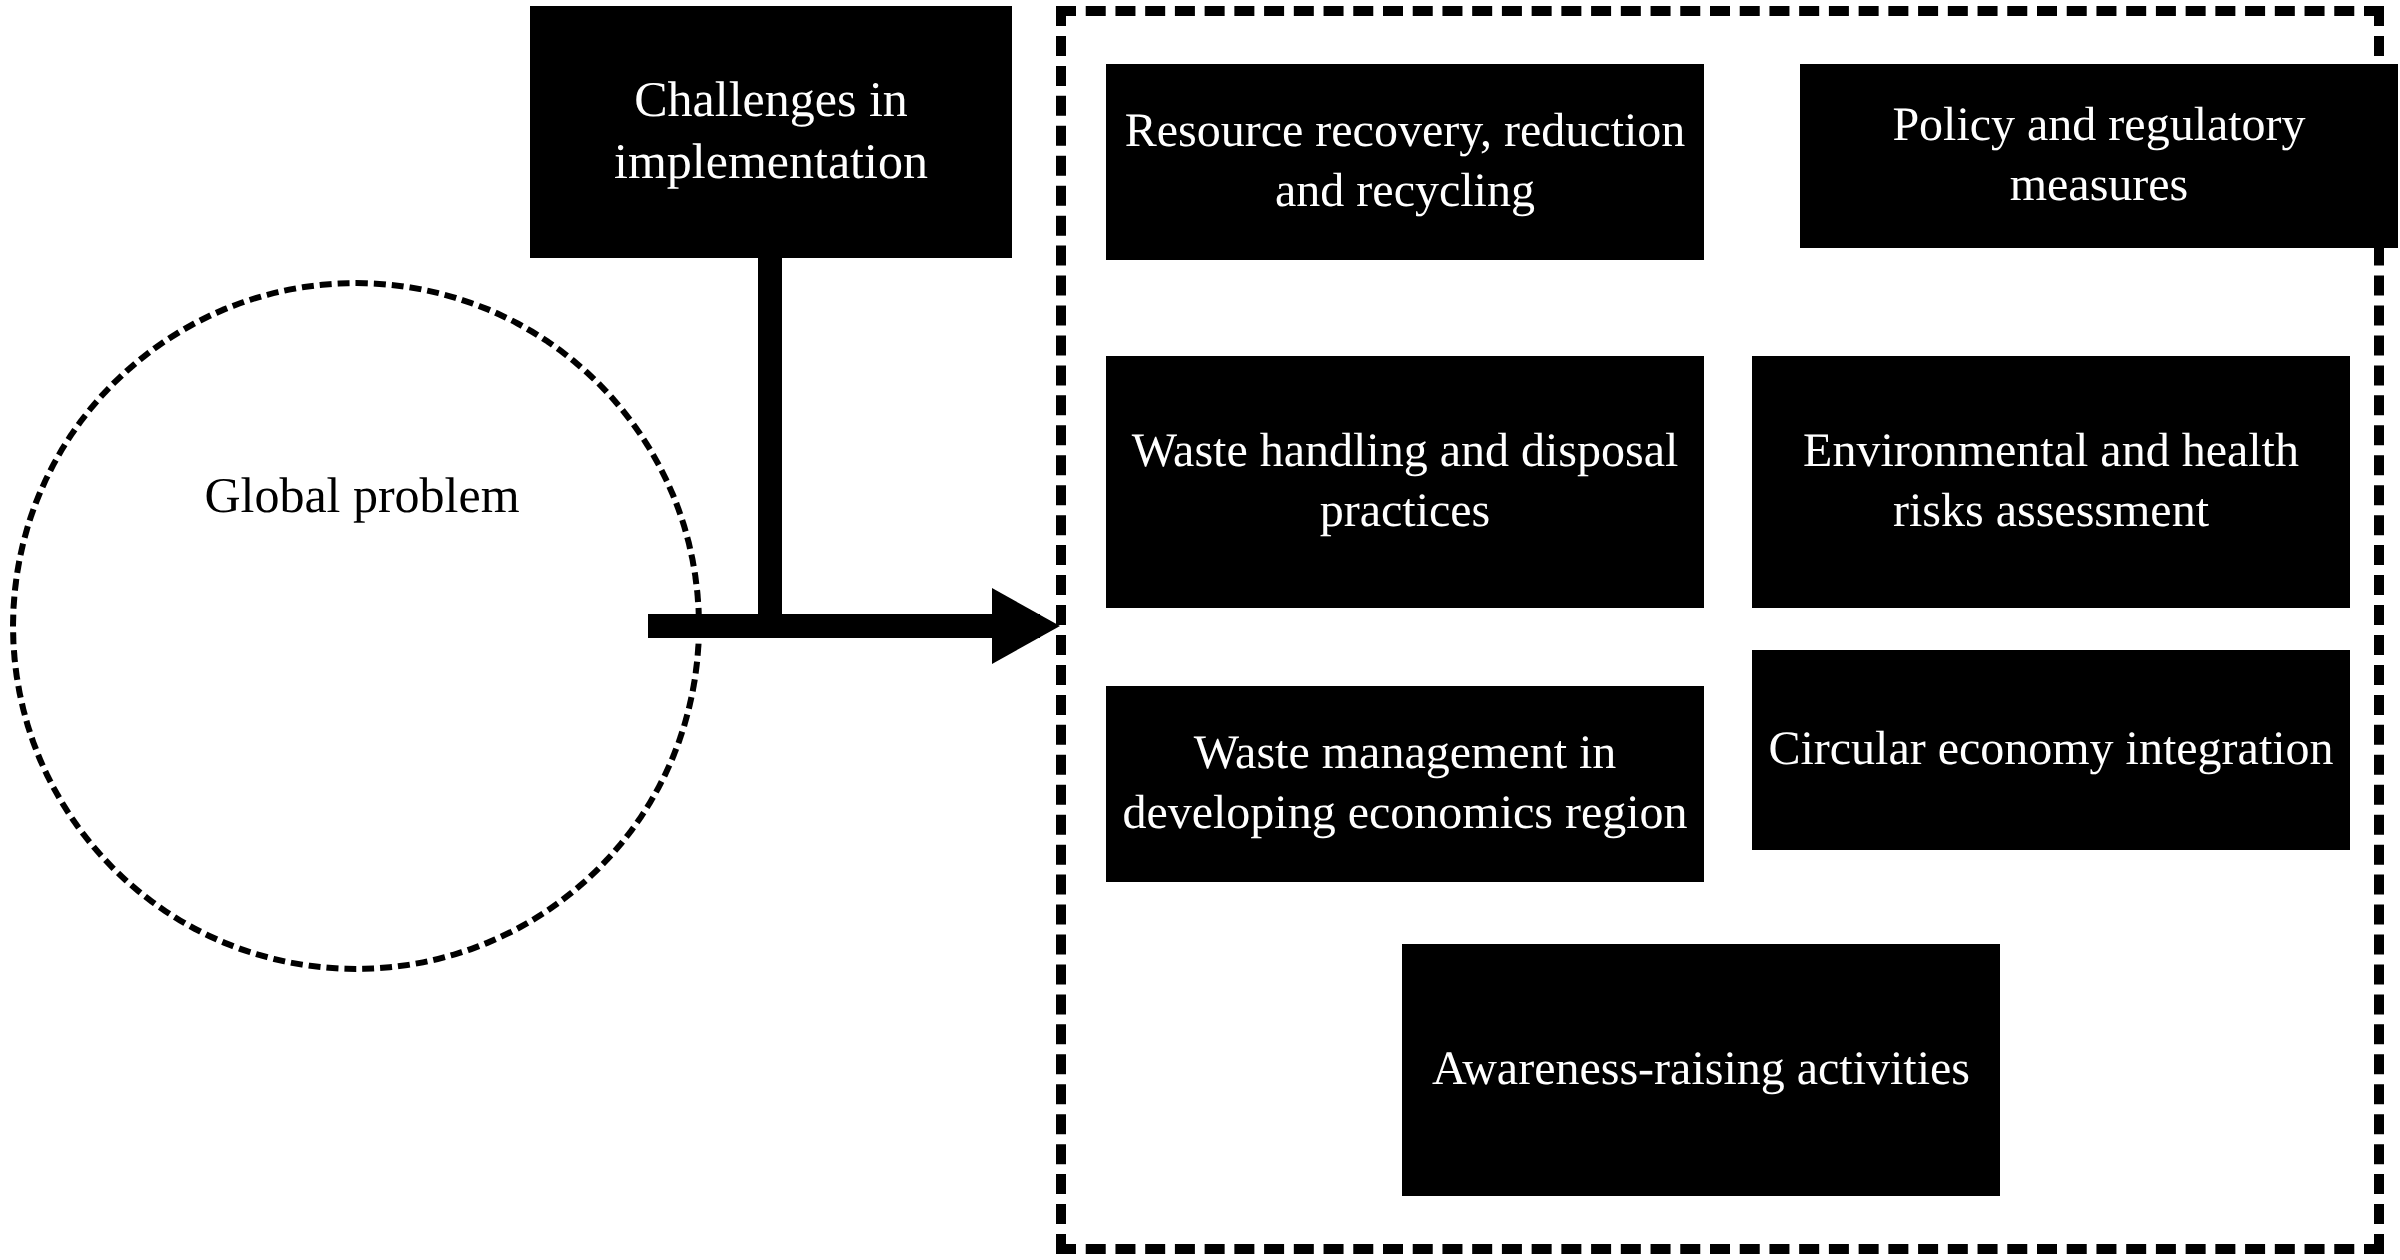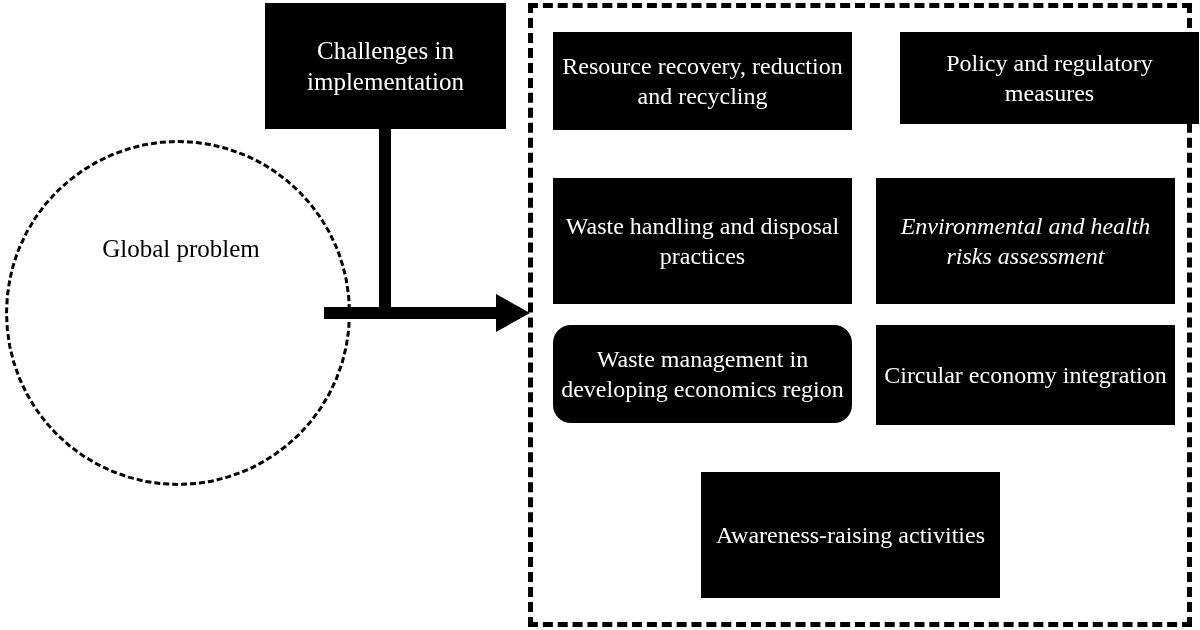--- a/index.html
+++ b/index.html
@@ -78,22 +78,22 @@
     border: 5px dashed #000000;
     box-sizing: border-box;
     background: transparent;
   }
 
   
   .solution-box { font-size: 24px; }
   #sol-0 { left: 553px;  top: 32px;  width: 299px; height: 98px; }
   #sol-1 { left: 900px;  top: 32px;  width: 299px; height: 92px; }
   #sol-2 { left: 553px;  top: 178px; width: 299px; height: 126px; justify-content: center; }
-  #sol-3 { left: 876px;  top: 178px; width: 299px; height: 126px; font-style: italic; }
-  #sol-4 { left: 553px;  top: 325px; width: 299px; height: 98px; border-radius: 18px; }
+  #sol-3 { left: 876px;  top: 178px; width: 299px; height: 126px; }
+  #sol-4 { left: 553px;  top: 343px; width: 299px; height: 98px; }
   #sol-5 { left: 876px;  top: 325px; width: 299px; height: 100px; }
   #sol-6 { left: 701px;  top: 472px; width: 299px; height: 126px; }
 
   
   #arrow-shaft {
     position: absolute;
     left: 324px;
     top: 307px;
     width: 196px;
     height: 12px;

